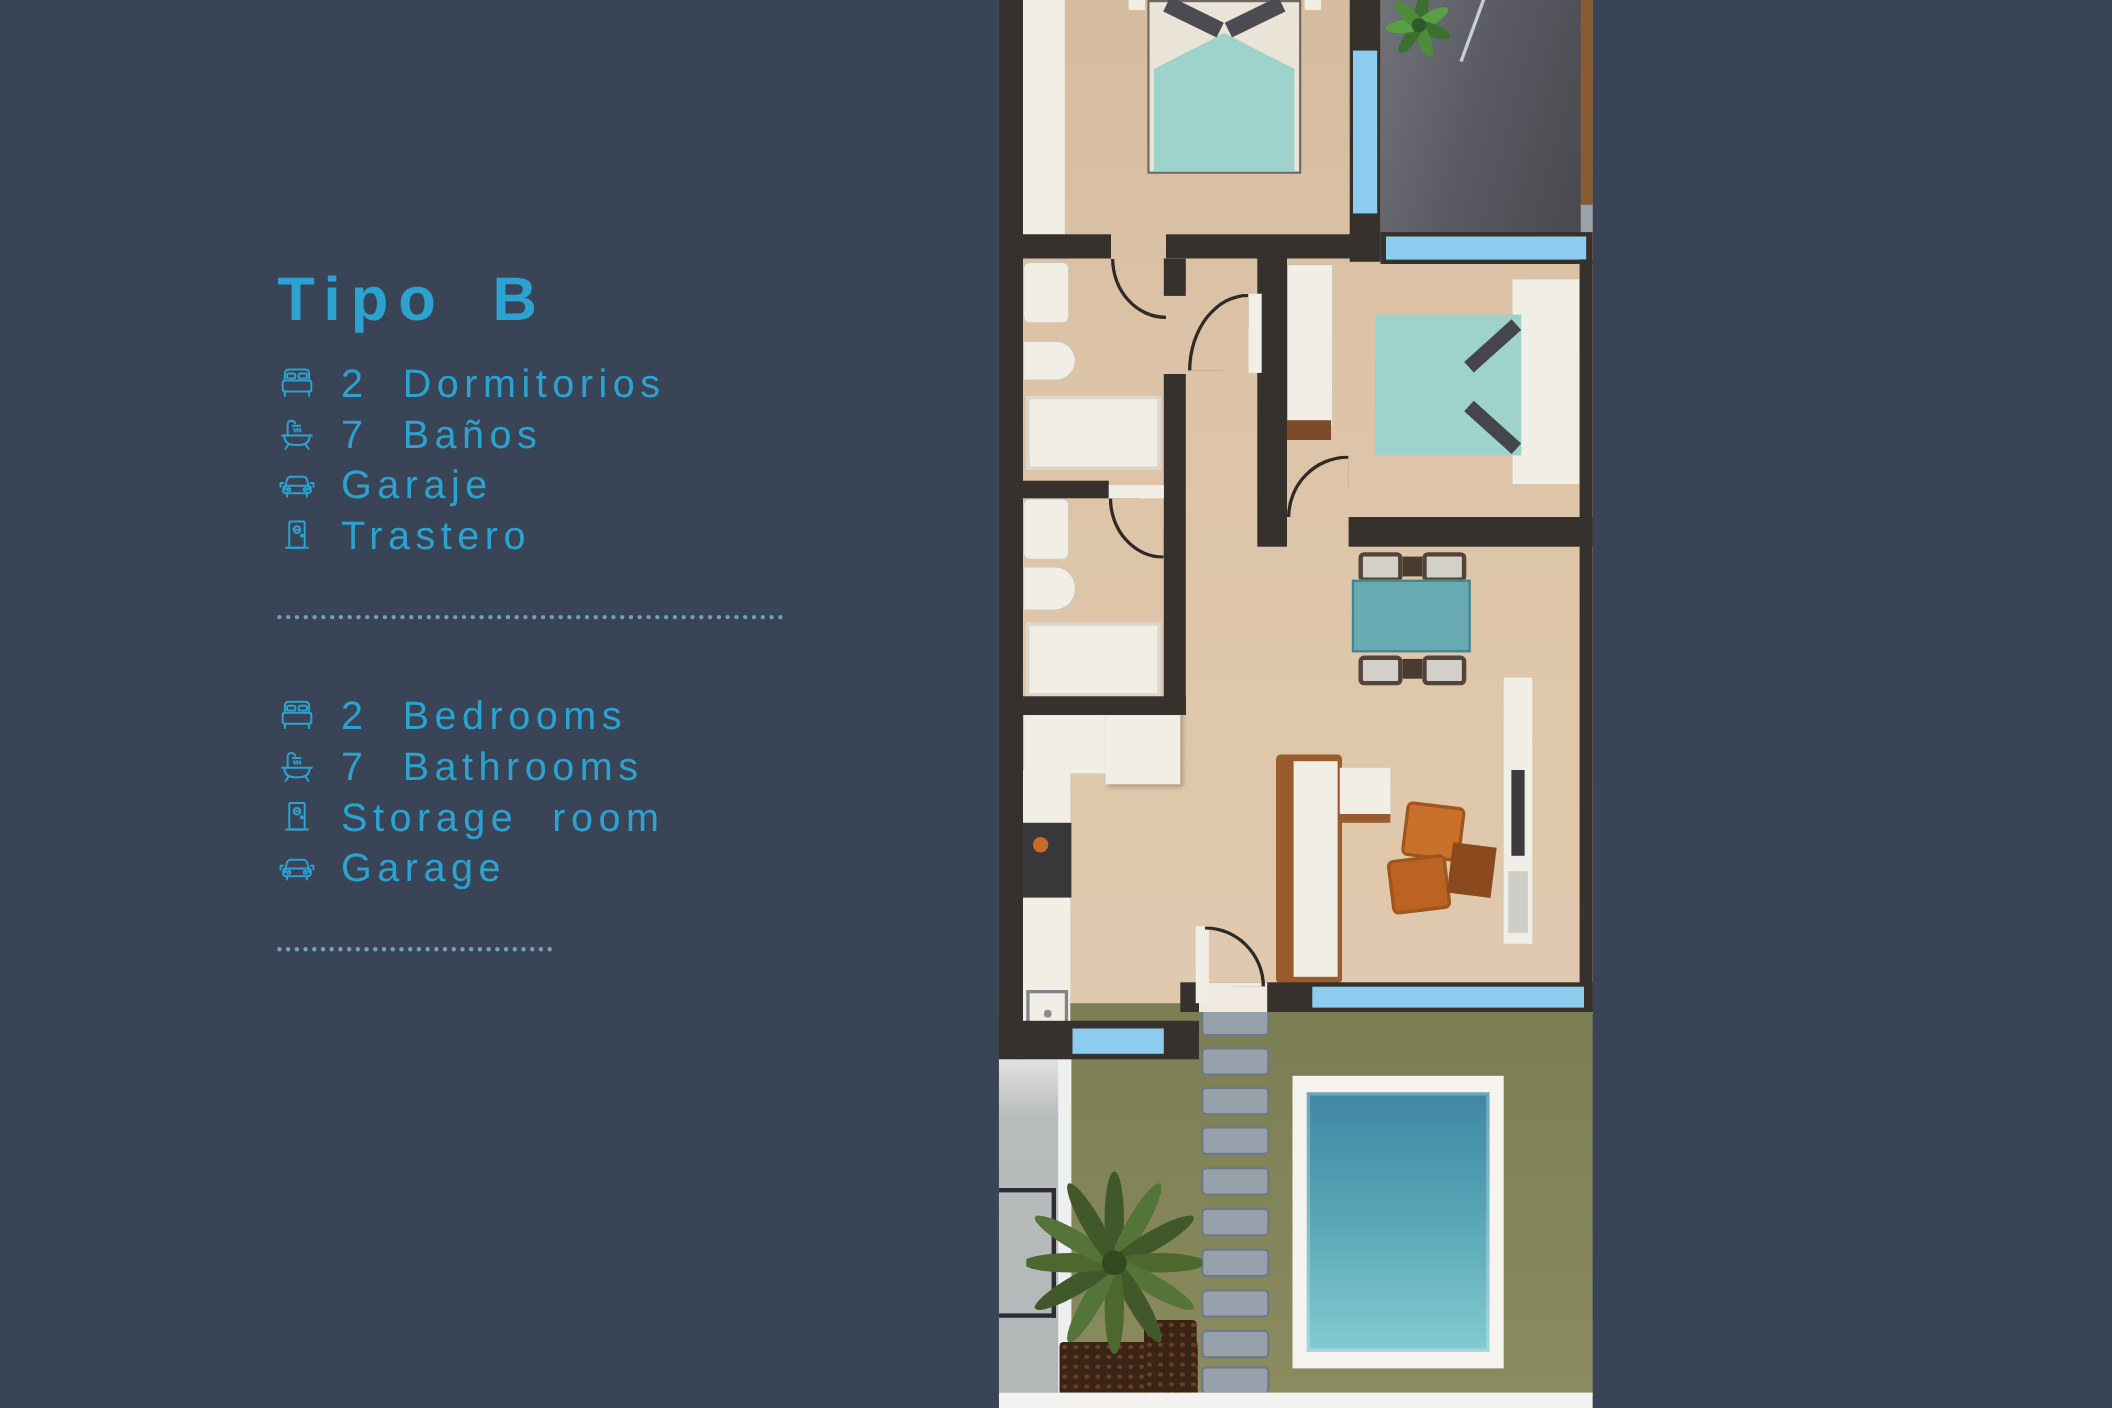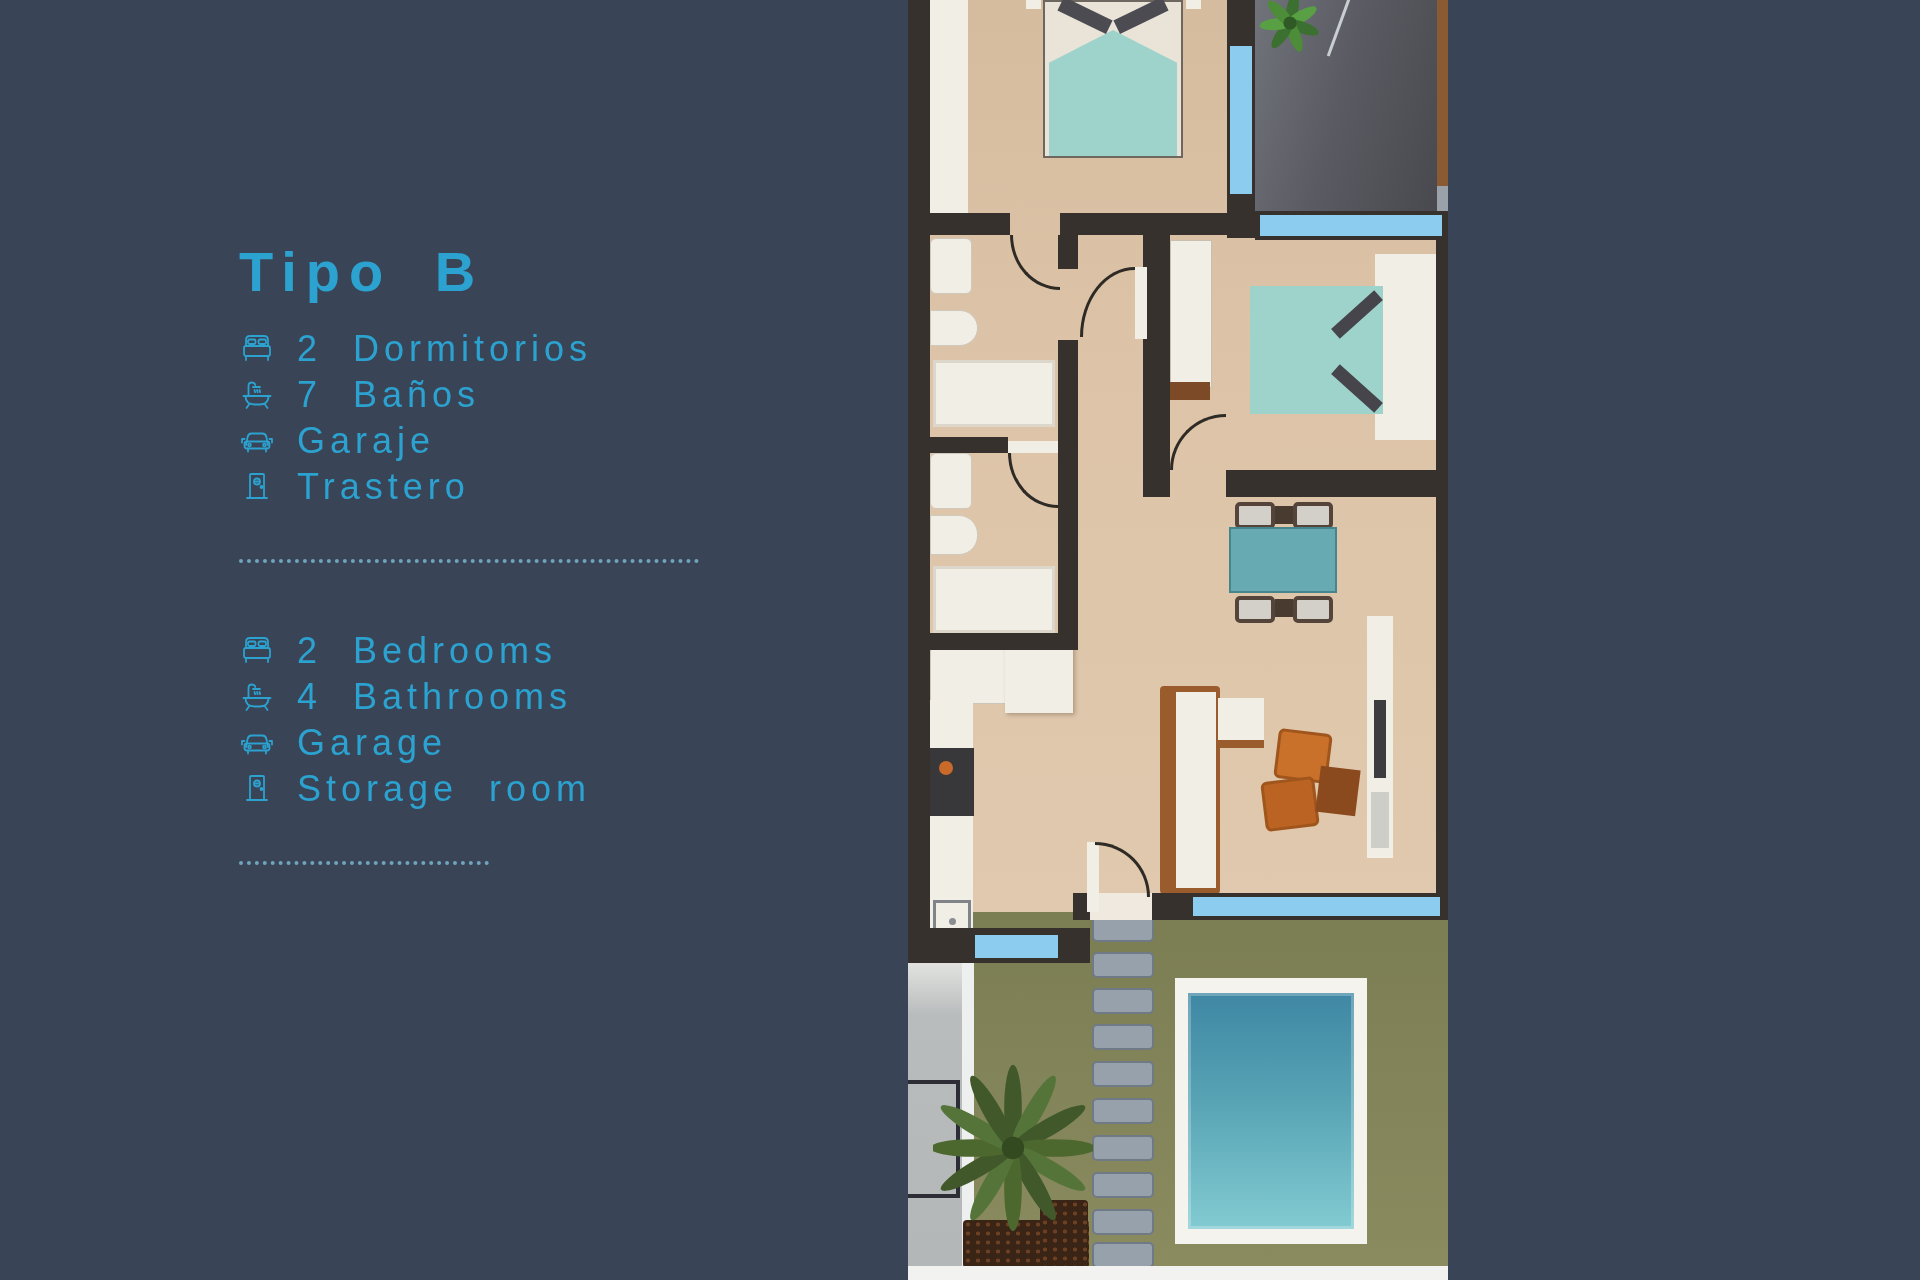--- a/index.html
+++ b/index.html
@@ -1,20 +1,20 @@
 <!DOCTYPE html>
 <html style="--background: #3a4457; --accent: #2ba2cf; --divider: rgba(122,180,206,0.85); --wall: #37312d; --floor: #dcc3a7; --window: #8ccdef; --bed: #9ed3cb; --table: #68aab2; --garage-floor: #5d5e65; --garden: #82835a; --stone: #97a1ab; --pool-deck: #f5f3ed; --pool-top: #3f87a4; --pool-bottom: #82cbd2; --wood: #9a5c2c; --armchair: #c9712b;"><head>
 <meta charset="utf-8">
 <style>
   html,body{margin:0;padding:0;background:#222;}
   .page{position:relative;width:1920px;height:1280px;background:var(--background,#3a4457);
         overflow:hidden;font-family:"Liberation Sans",sans-serif;}
 
   
-  .panel{position:absolute;left:239px;top:242px;color:var(--accent,#2ba2cf);}
+  .panel{position:absolute;left:252px;top:242px;color:var(--accent,#2ba2cf);}
   .hd{font-size:56px;font-weight:bold;letter-spacing:9px;word-spacing:18px;line-height:60px;margin:0;}
   .feat{list-style:none;margin:24px 0 0 0;padding:0;}
   .row{display:flex;align-items:center;height:46px;}
   .ic{width:36px;height:36px;margin-right:22px;flex:0 0 36px;display:flex;}
   .ic svg{width:100%;height:100%;stroke:currentColor;fill:none;stroke-width:1.8;stroke-linecap:round;stroke-linejoin:round;}
   .lb{font-size:36px;letter-spacing:5px;word-spacing:16px;white-space:nowrap;}
   .dots{border-top:4px dotted var(--divider,rgba(122,180,206,.85));height:0;}
   .dots1{margin-top:49px;width:460px;}
   .dots2{margin-top:49px;width:250px;}
   .sec2{margin-top:65px;}
@@ -119,46 +119,46 @@
           <span class="ic">
             <svg viewBox="0 0 36 36">
                 <path d="M4.5 19 h27"></path>
                 <path d="M6.5 19 c0 6 3.5 8.5 9 8.5 h5 c5.5 0 9-2.5 9-8.5"></path>
                 <path d="M10 27.5 l-2.5 3.5 M26 27.5 l2.5 3.5"></path>
                 <path d="M9.5 19 V9 q0-3.5 3.5-3.5 2.8 0 3.3 2.5"></path>
                 <path d="M14 10 h7"></path>
                 <path d="M15.5 13 l.6 2.2 M18 13 l.6 2.2 M20.5 13 l.6 2.2"></path>
               </svg>
           </span>
-          <span class="lb">4 Bathrooms</span>
+          <span class="lb">7 Bathrooms</span>
+        </li>
+        <li class="row">
+          <span class="ic">
+            <svg viewBox="0 0 36 36">
+                <rect x="11" y="5" width="14" height="24" rx="1"></rect>
+                <circle cx="18" cy="12.5" r="3"></circle>
+                <path d="M16.8 12.5 h2.4"></path>
+                <circle cx="22.5" cy="18" r="1"></circle>
+                <path d="M8 29 h20"></path>
+              </svg>
+          </span>
+          <span class="lb">Storage room</span>
         </li>
         <li class="row">
           <span class="ic">
             <svg viewBox="0 0 36 36">
                 <path d="M7 22 l1.6-8 q.8-3.5 4-3.5 h10.8 q3.2 0 4 3.5 L29 22"></path>
                 <rect x="5.5" y="18.5" width="25" height="7" rx="2.5"></rect>
                 <path d="M5.5 16 H3 v3.5 M30.5 16 H33 v3.5"></path>
                 <circle cx="10.5" cy="22" r="1.4"></circle>
                 <circle cx="25.5" cy="22" r="1.4"></circle>
                 <path d="M9 25.5 v3 M27 25.5 v3"></path>
               </svg>
           </span>
           <span class="lb">Garage</span>
-        </li>
-        <li class="row">
-          <span class="ic">
-            <svg viewBox="0 0 36 36">
-                <rect x="11" y="5" width="14" height="24" rx="1"></rect>
-                <circle cx="18" cy="12.5" r="3"></circle>
-                <path d="M16.8 12.5 h2.4"></path>
-                <circle cx="22.5" cy="18" r="1"></circle>
-                <path d="M8 29 h20"></path>
-              </svg>
-          </span>
-          <span class="lb">Storage room</span>
         </li>
       </ul>
       <div class="dots dots2"></div>
     </section>
   </aside>
 
   <div class="plan" aria-label="Top-view rendered floor plan of a Type B home: master bedroom and garage at top, two bathrooms and second bedroom in the middle, kitchen and living-dining room below, private garden with stepping stones, palm tree and swimming pool at the bottom">
 
     <div class="p" style="left:0;top:0;width:540px;height:922px;background:linear-gradient(180deg,#d5bc9f,#ddc4a8 40%,#e0c9ae);"></div>
     <div class="p" style="left:0;top:912px;width:540px;height:356px;background:linear-gradient(180deg,#7b7d53,#8a8b5f);"></div>

